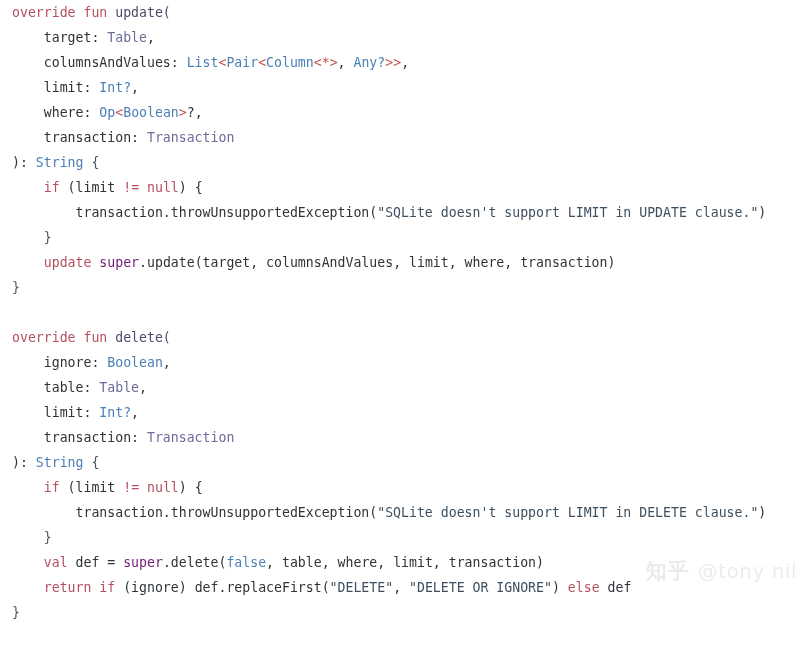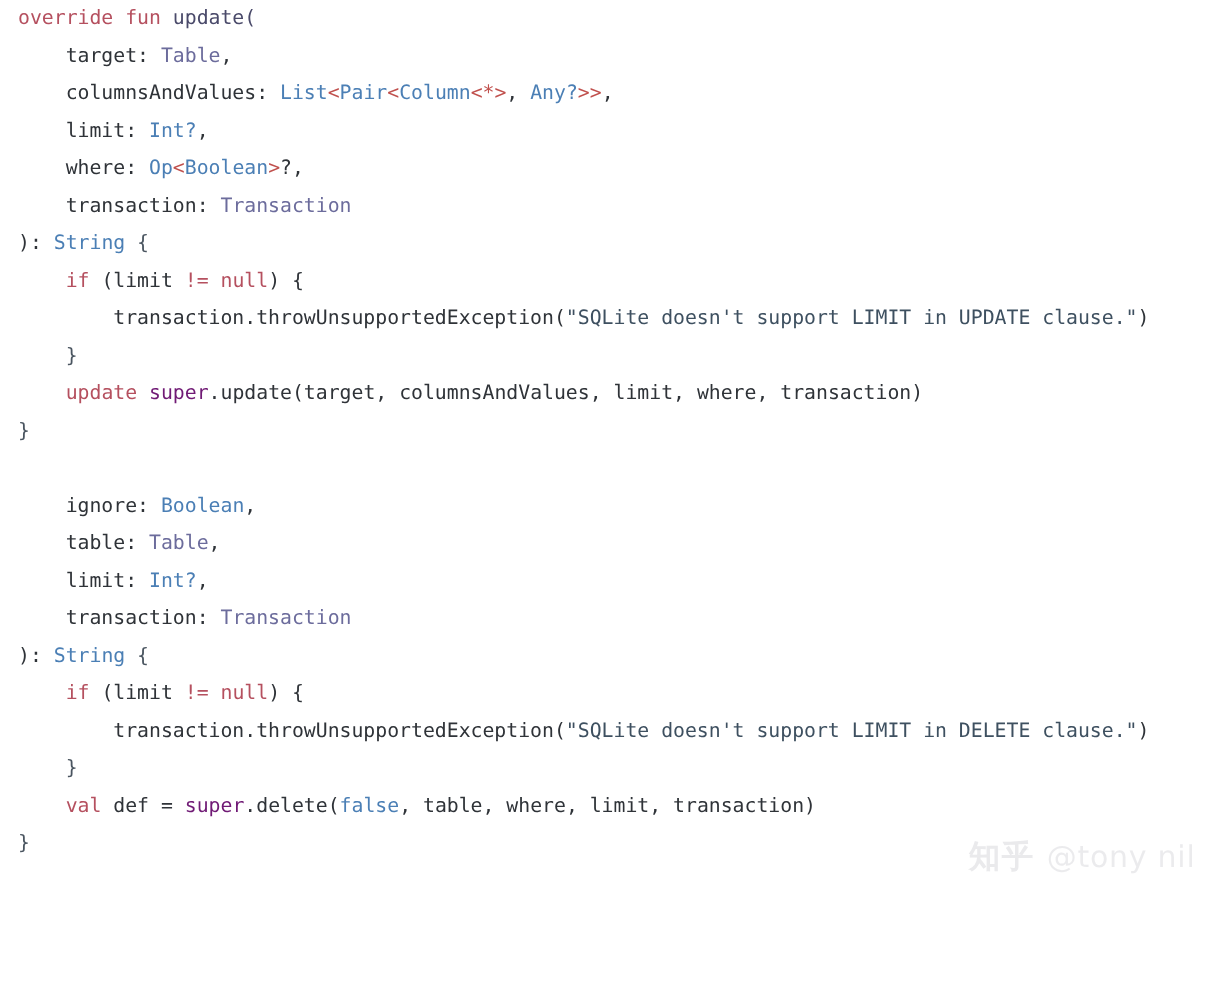--- a/index.html
+++ b/index.html
@@ -81,29 +81,31 @@
       <div class="code-line"><span class="tok t-plain">    limit: </span><span class="tok t-type">Int?</span><span class="tok t-plain">,</span></div>
       <div class="code-line"><span class="tok t-plain">    where: </span><span class="tok t-type">Op</span><span class="tok t-angle">&lt;</span><span class="tok t-type">Boolean</span><span class="tok t-angle">&gt;</span><span class="tok t-plain">?,</span></div>
       <div class="code-line"><span class="tok t-plain">    transaction: </span><span class="tok t-typem">Transaction</span></div>
       <div class="code-line"><span class="tok t-plain">): </span><span class="tok t-type">String</span><span class="tok t-brace"> {</span></div>
       <div class="code-line"><span class="tok t-plain">    </span><span class="tok t-kw">if</span><span class="tok t-plain"> (limit </span><span class="tok t-kw">!=</span><span class="tok t-plain"> </span><span class="tok t-kw">null</span><span class="tok t-plain">) {</span></div>
       <div class="code-line"><span class="tok t-plain">        transaction.throwUnsupportedException(</span><span class="tok t-str">"SQLite doesn't support LIMIT in UPDATE clause."</span><span class="tok t-plain">)</span></div>
       <div class="code-line"><span class="tok t-brace">    }</span></div>
       <div class="code-line"><span class="tok t-plain">    </span><span class="tok t-kw">update</span><span class="tok t-plain"> </span><span class="tok t-obj">super</span><span class="tok t-plain">.update(target, columnsAndValues, limit, where, transaction)</span></div>
       <div class="code-line"><span class="tok t-brace">}</span></div>
       <div class="code-line"><span class="tok t-blank"> </span></div>
+      <div class="code-line"><span class="tok t-kw">override fun </span><span class="tok t-fn">delete(</span></div>
       <div class="code-line"><span class="tok t-plain">    ignore: </span><span class="tok t-type">Boolean</span><span class="tok t-plain">,</span></div>
       <div class="code-line"><span class="tok t-plain">    table: </span><span class="tok t-typem">Table</span><span class="tok t-plain">,</span></div>
       <div class="code-line"><span class="tok t-plain">    limit: </span><span class="tok t-type">Int?</span><span class="tok t-plain">,</span></div>
       <div class="code-line"><span class="tok t-plain">    transaction: </span><span class="tok t-typem">Transaction</span></div>
       <div class="code-line"><span class="tok t-plain">): </span><span class="tok t-type">String</span><span class="tok t-brace"> {</span></div>
       <div class="code-line"><span class="tok t-plain">    </span><span class="tok t-kw">if</span><span class="tok t-plain"> (limit </span><span class="tok t-kw">!=</span><span class="tok t-plain"> </span><span class="tok t-kw">null</span><span class="tok t-plain">) {</span></div>
       <div class="code-line"><span class="tok t-plain">        transaction.throwUnsupportedException(</span><span class="tok t-str">"SQLite doesn't support LIMIT in DELETE clause."</span><span class="tok t-plain">)</span></div>
       <div class="code-line"><span class="tok t-brace">    }</span></div>
       <div class="code-line"><span class="tok t-plain">    </span><span class="tok t-kw">val</span><span class="tok t-plain"> def = </span><span class="tok t-obj">super</span><span class="tok t-plain">.delete(</span><span class="tok t-type">false</span><span class="tok t-plain">, table, where, limit, transaction)</span></div>
+      <div class="code-line"><span class="tok t-plain">    </span><span class="tok t-kw">return if</span><span class="tok t-plain"> (ignore) def.replaceFirst(</span><span class="tok t-str">"DELETE"</span><span class="tok t-plain">, </span><span class="tok t-str">"DELETE OR IGNORE"</span><span class="tok t-plain">) </span><span class="tok t-kw">else</span><span class="tok t-plain"> def</span></div>
       <div class="code-line"><span class="tok t-brace">}</span></div>
     </div>
 
   <div id="watermark">
     <span class="wm-logo">知乎</span>
     <span class="wm-handle">@tony nil</span>
   </div>
 </div>
 
 </body></html>

